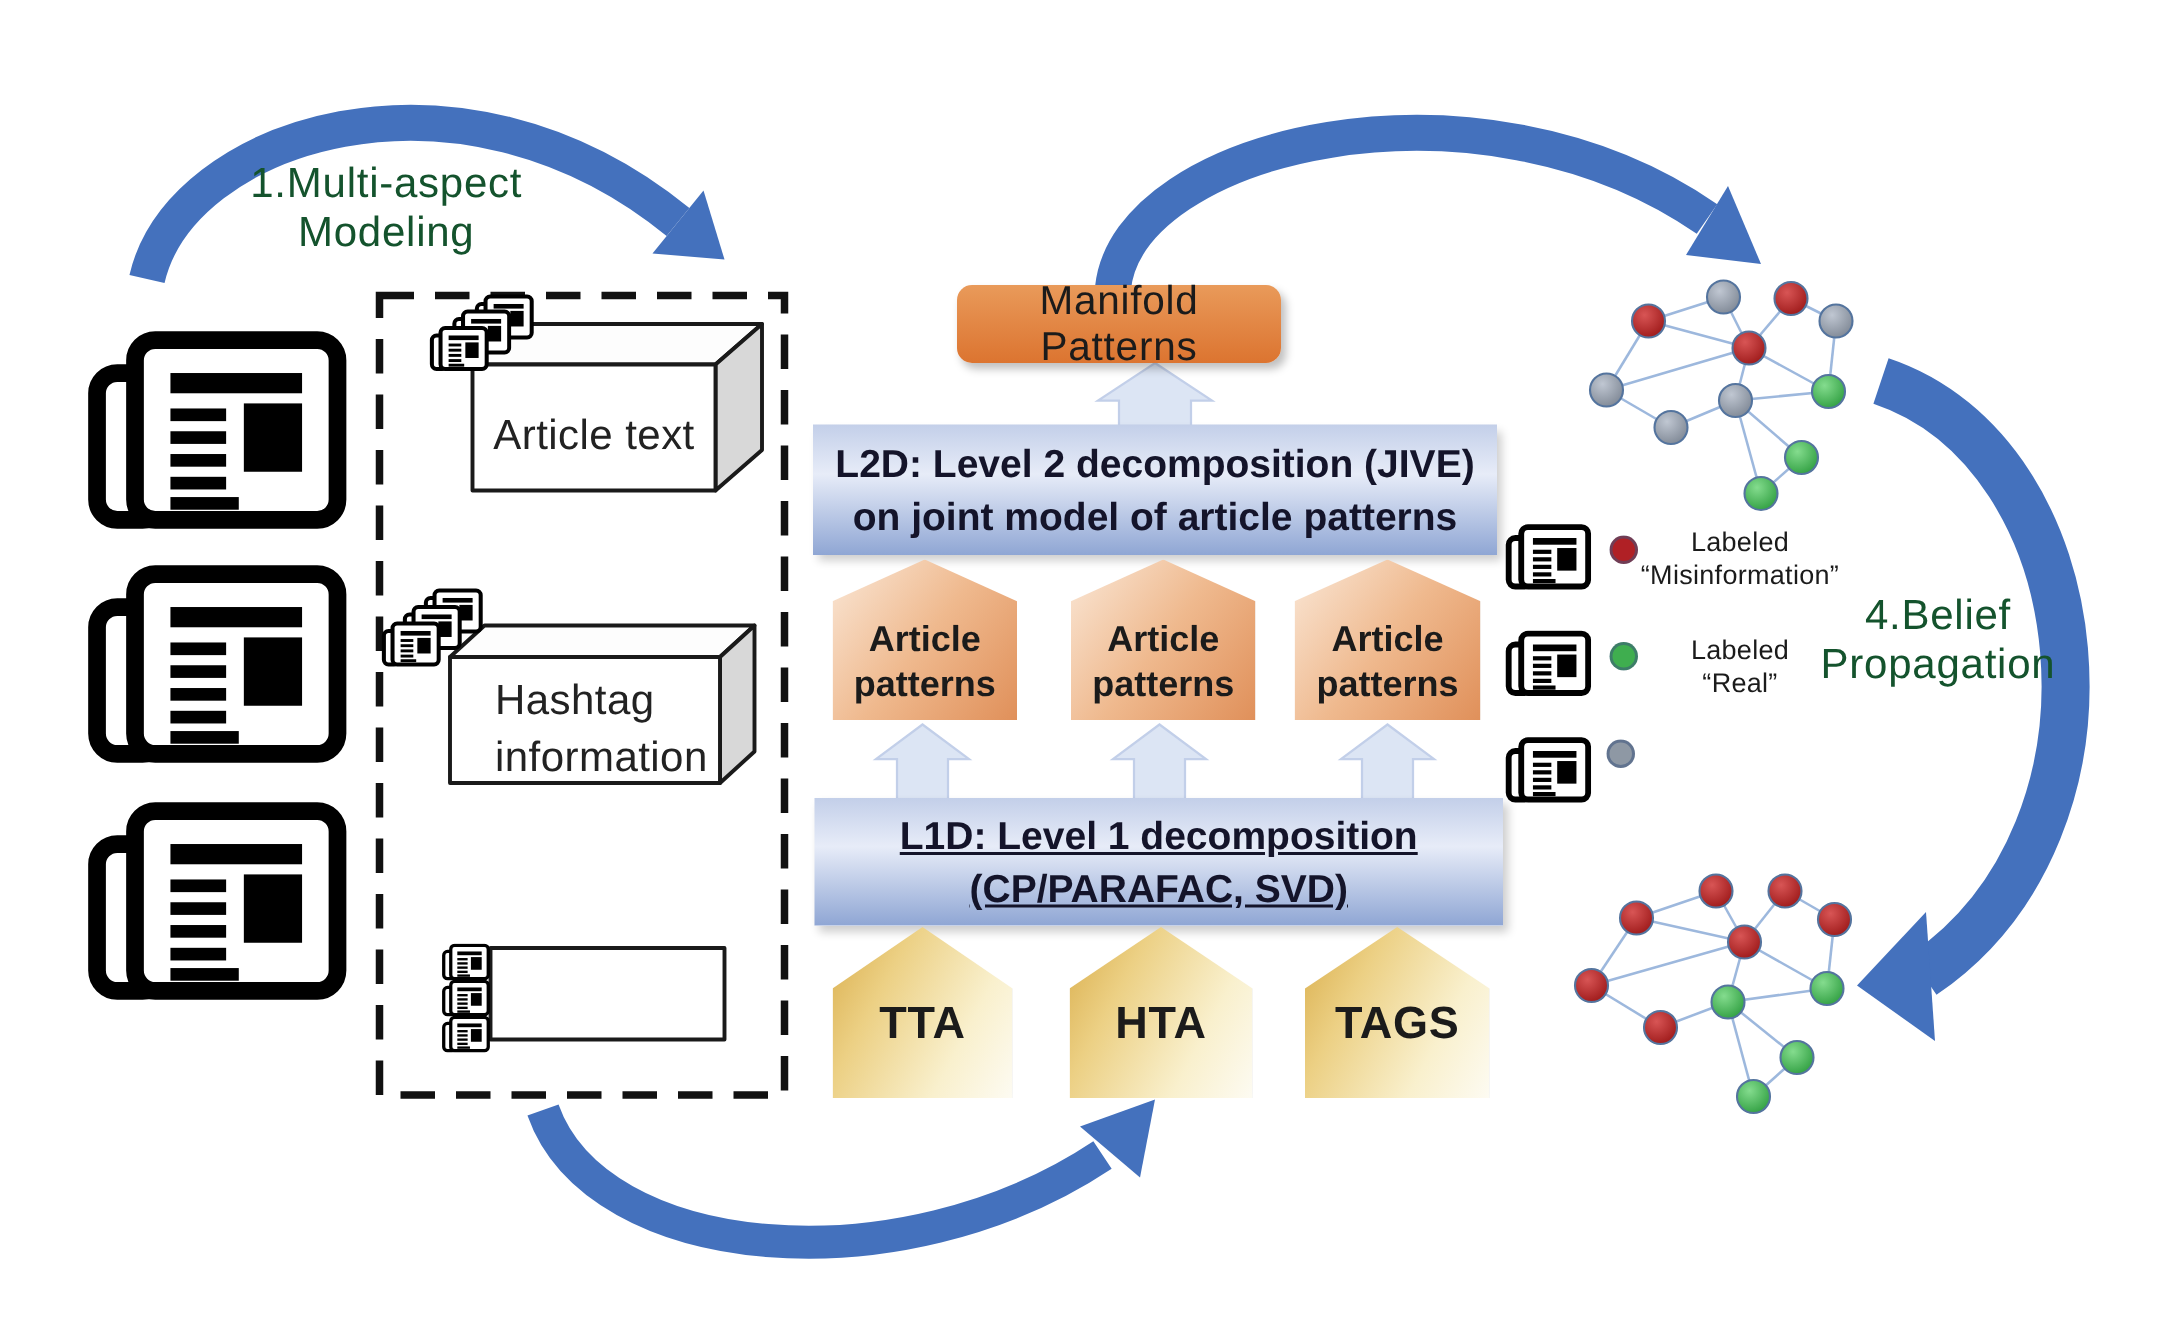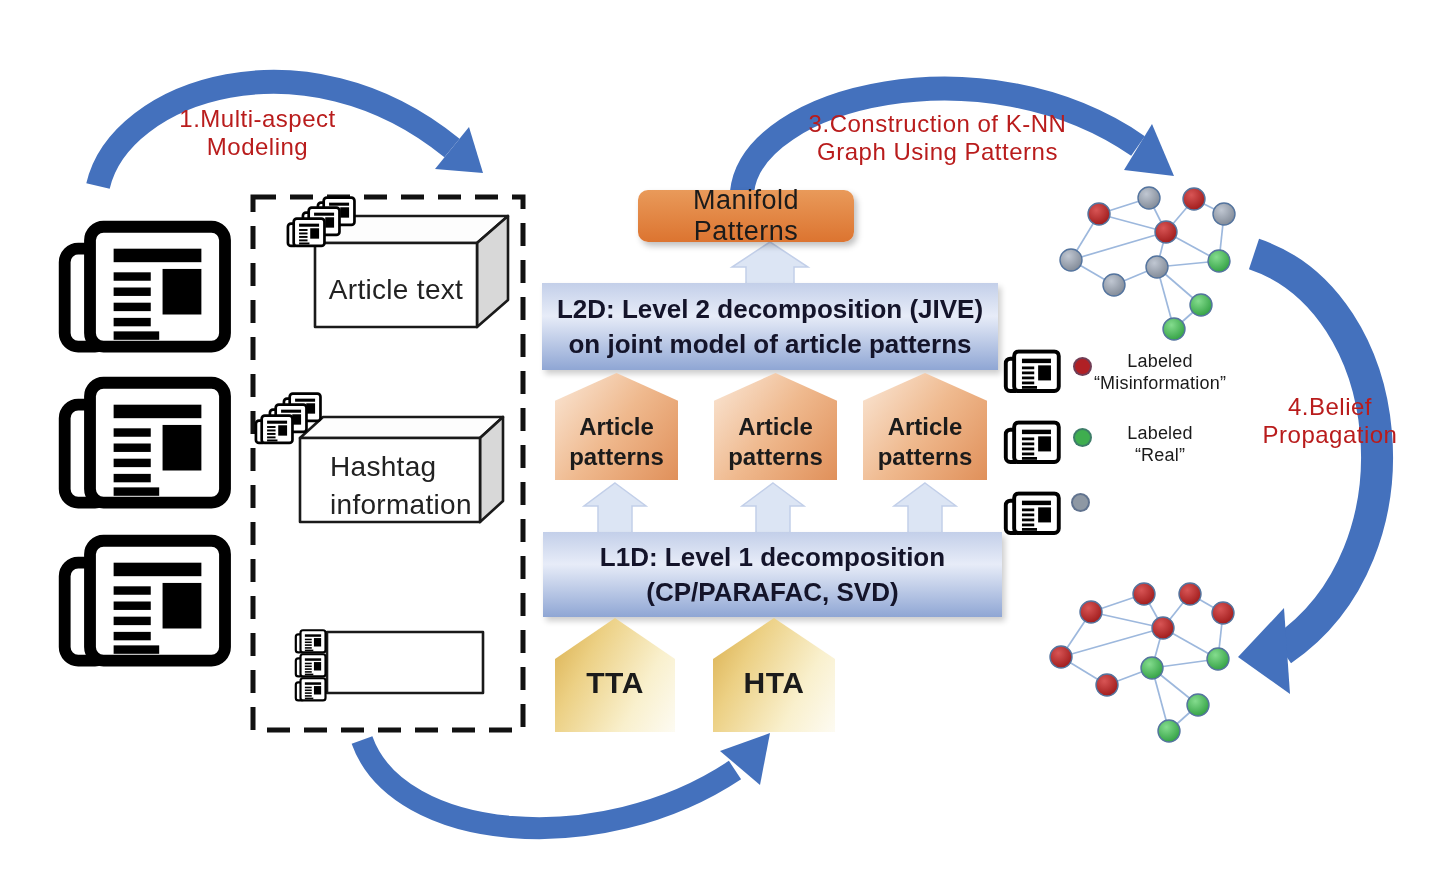--- a/index.html
+++ b/index.html
@@ -3,21 +3,21 @@
 <meta charset="utf-8">
 <style>
   html,body{margin:0;padding:0;background:#ffffff;}
   .canvas{position:relative;width:1446px;height:888px;background:#fff;overflow:hidden;
           font-family:"Liberation Sans",sans-serif;color:#1b1b1b;}
   .abs{position:absolute;}
   .ml{white-space:pre-line;}
   svg.layer{position:absolute;left:0;top:0;width:1446px;height:888px;z-index:1;}
   .ov{position:absolute;z-index:2;}
 
-  .step-label{font-size:24px;line-height:1.18;text-align:center;color:#b91c1c;letter-spacing:.5px;}
+  .step-label{font-size:28px;line-height:1.18;text-align:center;color:#14532d;letter-spacing:.5px;}
 
   .box{display:flex;align-items:center;justify-content:center;text-align:center;}
   .manifold{background:linear-gradient(180deg,#e99a5a,#dc7430);border-radius:10px;
             font-size:27px;letter-spacing:.5px;box-shadow:3px 4px 6px rgba(0,0,0,.25);}
   .lvl{background:linear-gradient(180deg,#c3cfe9 0%,#e7ecf8 38%,#8fa6d4 100%);
        font-weight:bold;font-size:26px;line-height:1.32;color:#14142a;
        box-shadow:3px 4px 6px rgba(0,0,0,.2);}
   .pent{display:flex;flex-direction:column;justify-content:flex-end;align-items:center;
         text-align:center;font-weight:bold;filter:drop-shadow(3px 4px 3px rgba(0,0,0,.3));}
   .ap{clip-path:polygon(50% 0,100% 26%,100% 100%,0 100%,0 26%);
@@ -183,40 +183,39 @@
         <circle cx="1218" cy="659" r="11" class="node green"></circle>
         <circle cx="1152" cy="668" r="11" class="node green"></circle>
         <circle cx="1107" cy="685" r="11" class="node red"></circle>
         <circle cx="1198" cy="705" r="11" class="node green"></circle>
         <circle cx="1169" cy="731" r="11" class="node green"></circle>
       </g>
   </svg>
 
   <div class="ov abs step-label ml" style="left:115px;top:105px;width:285px;">1.Multi-aspect
 Modeling</div>
-  <div class="ov abs step-label ml" style="left:770px;top:110px;width:335px;">3.Construction of K-NN
-Graph Using Patterns</div>
-  <div class="ov abs step-label ml" style="left:1215px;top:393px;width:230px;">4.Belief
+  <div class="ov abs step-label ml" style="left:1177px;top:393px;width:230px;">4.Belief
 Propagation</div>
 
   <div class="ov abs box manifold" style="left:638px;top:190px;width:216px;height:52px;">Manifold Patterns</div>
   <div class="ov abs box lvl ml" style="left:542px;top:283px;width:456px;height:87px;">L2D: Level 2 decomposition (JIVE)
 on joint model of article patterns</div>
-  <div class="ov abs box lvl ml" style="left:543px;top:532px;width:459px;height:85px;">L1D: Level 1 decomposition
+  <div class="ov abs box lvl ml" style="left:543px;top:532px;width:459px;height:85px;text-decoration:underline;">L1D: Level 1 decomposition
 (CP/PARAFAC, SVD)</div>
 
   <div class="ov abs pent ap ml" style="left:555px;top:373px;width:123px;height:107px;">Article
 patterns</div>
   <div class="ov abs pent ap ml" style="left:714px;top:373px;width:123px;height:107px;">Article
 patterns</div>
   <div class="ov abs pent ap ml" style="left:863px;top:373px;width:124px;height:107px;">Article
 patterns</div>
 
   <div class="ov abs pent gold" style="left:555px;top:618px;width:120px;height:99px;">TTA</div>
   <div class="ov abs pent gold" style="left:713px;top:618px;width:122px;height:99px;">HTA</div>
+  <div class="ov abs pent gold" style="left:870px;top:618px;width:123px;height:99px;">TAGS</div>
 
   <div class="ov abs aspect-label" style="left:315px;top:274px;width:162px;text-align:center;">Article text</div>
   <div class="ov abs aspect-label ml" style="left:330px;top:448px;width:150px;line-height:1.35;">Hashtag
 information</div>
 
   <div class="ov abs" style="left:1003px;top:349px;width:58px;height:45px;">
     <svg width="58" height="45" viewBox="0 0 104 80">
         <use href="#news"></use>
       </svg>
   </div>

